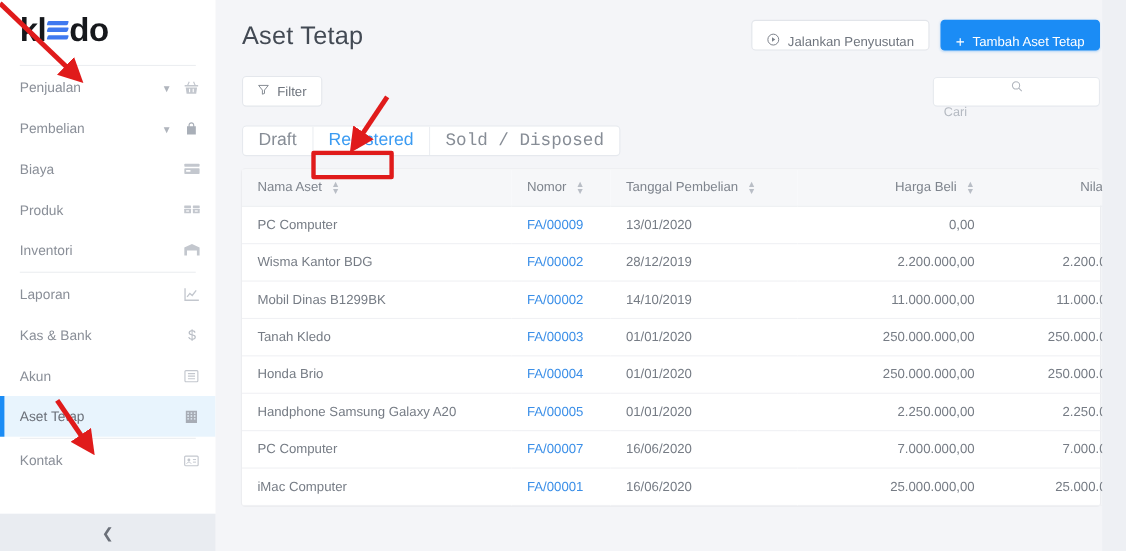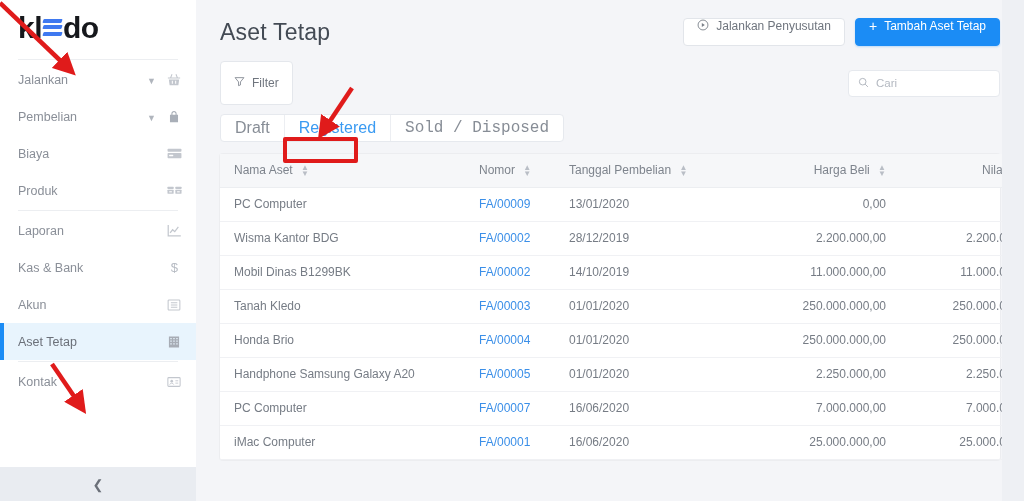--- a/index.html
+++ b/index.html
@@ -84,45 +84,45 @@
     height: 58px; display: flex; align-items: center;
     padding-top: 6px;
   }
   #page-title {
     font-size: 23px; color: #434a54; font-weight: normal;
     letter-spacing: 0.2px;
   }
   #header-actions { margin-left: auto; display: flex; align-items: center; gap: 10px; }
   .btn {
     font-size: 12px; border-radius: 4px; cursor: pointer;
-    display: inline-flex; align-items: flex-start; gap: 7px;
+    display: inline-flex; align-items: flex-end; gap: 7px;
     height: 28px; padding: 0 13px; white-space: nowrap;
   }
   .btn-outline {
     background: #fff; border: 1px solid #e2e5ea; color: #6f757e;
   }
   .btn-primary {
     background: #1b8cf5; border: 1px solid #1b8cf5; color: #fff;
     box-shadow: 0 1px 2px rgba(27,140,245,0.25);
   }
   .btn .plus { font-size: 14px; line-height: 1; }
 
   #toolbar-row {
     height: 50px; display: flex; align-items: center;
   }
   .btn-filter {
     background: #fff; border: 1px solid #e4e7ec; color: #6f757e;
-    height: 44px; padding: 0 13px; font-size: 12px; border-radius: 4px;
+    height: 28px; padding: 0 13px; font-size: 12px; border-radius: 4px;
     display: inline-flex; align-items: center; gap: 7px; cursor: pointer;
   }
   #search-box {
     margin-left: auto;
     width: 152px; height: 27px;
     background: #fff; border: 1px solid #e6e9ee; border-radius: 4px;
-    display: flex; align-items: center; padding: 0 9px; gap: 7px;
+    display: flex; align-items: center; padding: 0 9px; gap: 7px; flex-direction: column;
   }
   #search-box input {
     border: none; outline: none; font-size: 11.5px; color: #9ba1aa;
     width: 100%; background: transparent; font-family: inherit;
   }
   #search-box input::placeholder { color: #b4b9c1; }
 
   #tabs-row { height: 40px; display: flex; align-items: center; }
   #tabs {
     display: inline-flex; background: #fff;
@@ -204,21 +204,21 @@
           </span>
         <span>do</span>
       </div>
     </div>
 
     <nav id="nav">
 
       <div class="nav-sep"></div>
 
       <div class="nav-item">
-        <span class="lbl">Jalankan</span>
+        <span class="lbl">Penjualan</span>
         <span class="chev">▼</span>
         <span class="ic">
           <svg width="14" height="14" viewBox="0 0 16 16" fill="#c3c7ce">
               <path d="M5.2 1.2 3.6 5H1v1.4h14V5h-2.6l-1.6-3.8-1.1.5L11.1 5H4.9l1.4-3.3-1.1-.5zM2.1 7.5 3 14h10l.9-6.5H2.1zm3.4 1.3h1.2v3.6H5.5V8.8zm3.8 0h1.2v3.6H9.3V8.8z"></path>
             </svg>
         </span>
       </div>
 
       <div class="nav-item">
         <span class="lbl">Pembelian</span>
@@ -248,20 +248,29 @@
               <rect x="0.5" y="4" width="6.6" height="2.4" rx="0.5"></rect>
               <rect x="8.9" y="4" width="6.6" height="2.4" rx="0.5"></rect>
               <rect x="0.5" y="7.3" width="6.6" height="4.2" rx="0.5"></rect>
               <rect x="8.9" y="7.3" width="6.6" height="4.2" rx="0.5"></rect>
               <rect x="2.4" y="8.8" width="2.8" height="1.2" fill="#fff"></rect>
               <rect x="10.8" y="8.8" width="2.8" height="1.2" fill="#fff"></rect>
             </svg>
         </span>
       </div>
 
+      <div class="nav-item">
+        <span class="lbl">Inventori</span>
+        <span class="ic">
+          <svg width="15" height="15" viewBox="0 0 16 16" fill="#c3c7ce">
+              <path d="M8 2 0.6 5.3V13h14.8V5.3L8 2zM3.2 8.2h9.6V13H3.2V8.2z"></path>
+              <rect x="4.4" y="9.6" width="7.2" height="1" fill="#fff"></rect>
+            </svg>
+        </span>
+      </div>
       <div class="nav-sep"></div>
 
       <div class="nav-item">
         <span class="lbl">Laporan</span>
         <span class="ic">
           <svg width="15" height="15" viewBox="0 0 16 16" fill="none" stroke="#c3c7ce" stroke-width="1.3">
               <path d="M1.3 2.2v11.6h13.4"></path>
               <path d="M3.3 10.6 6 7.2l2.3 2 3.8-5"></path>
             </svg>
         </span>

